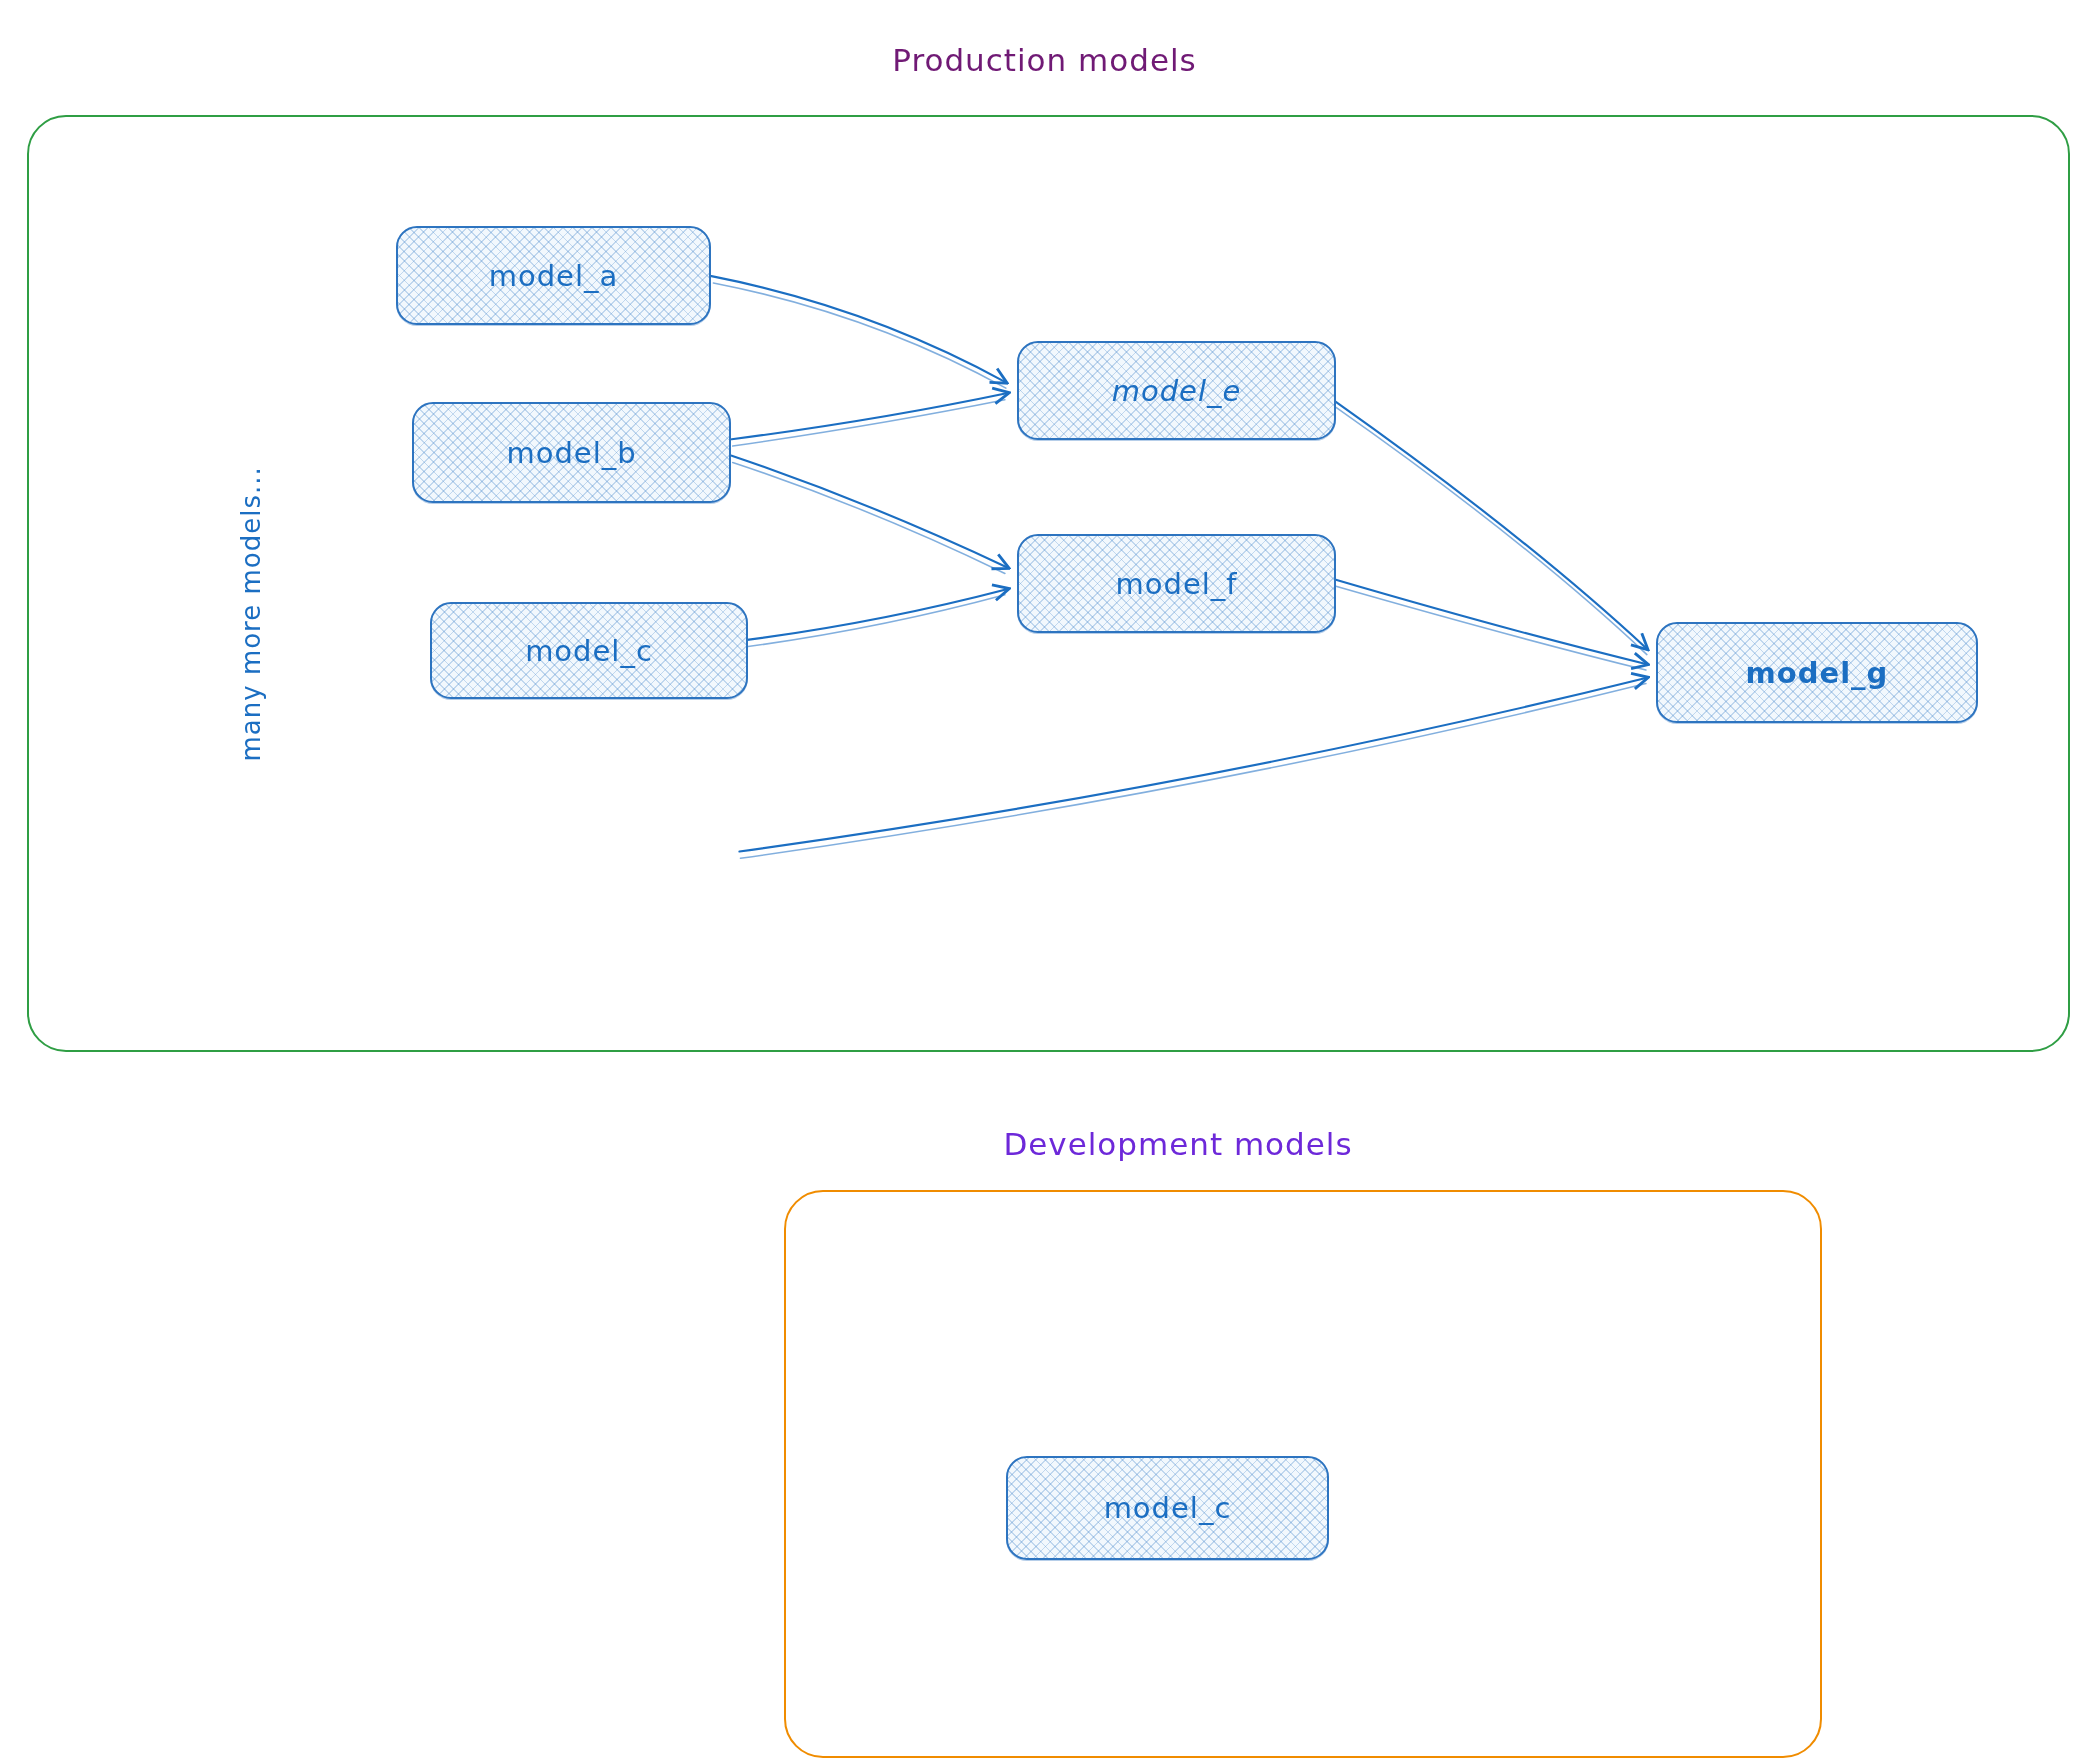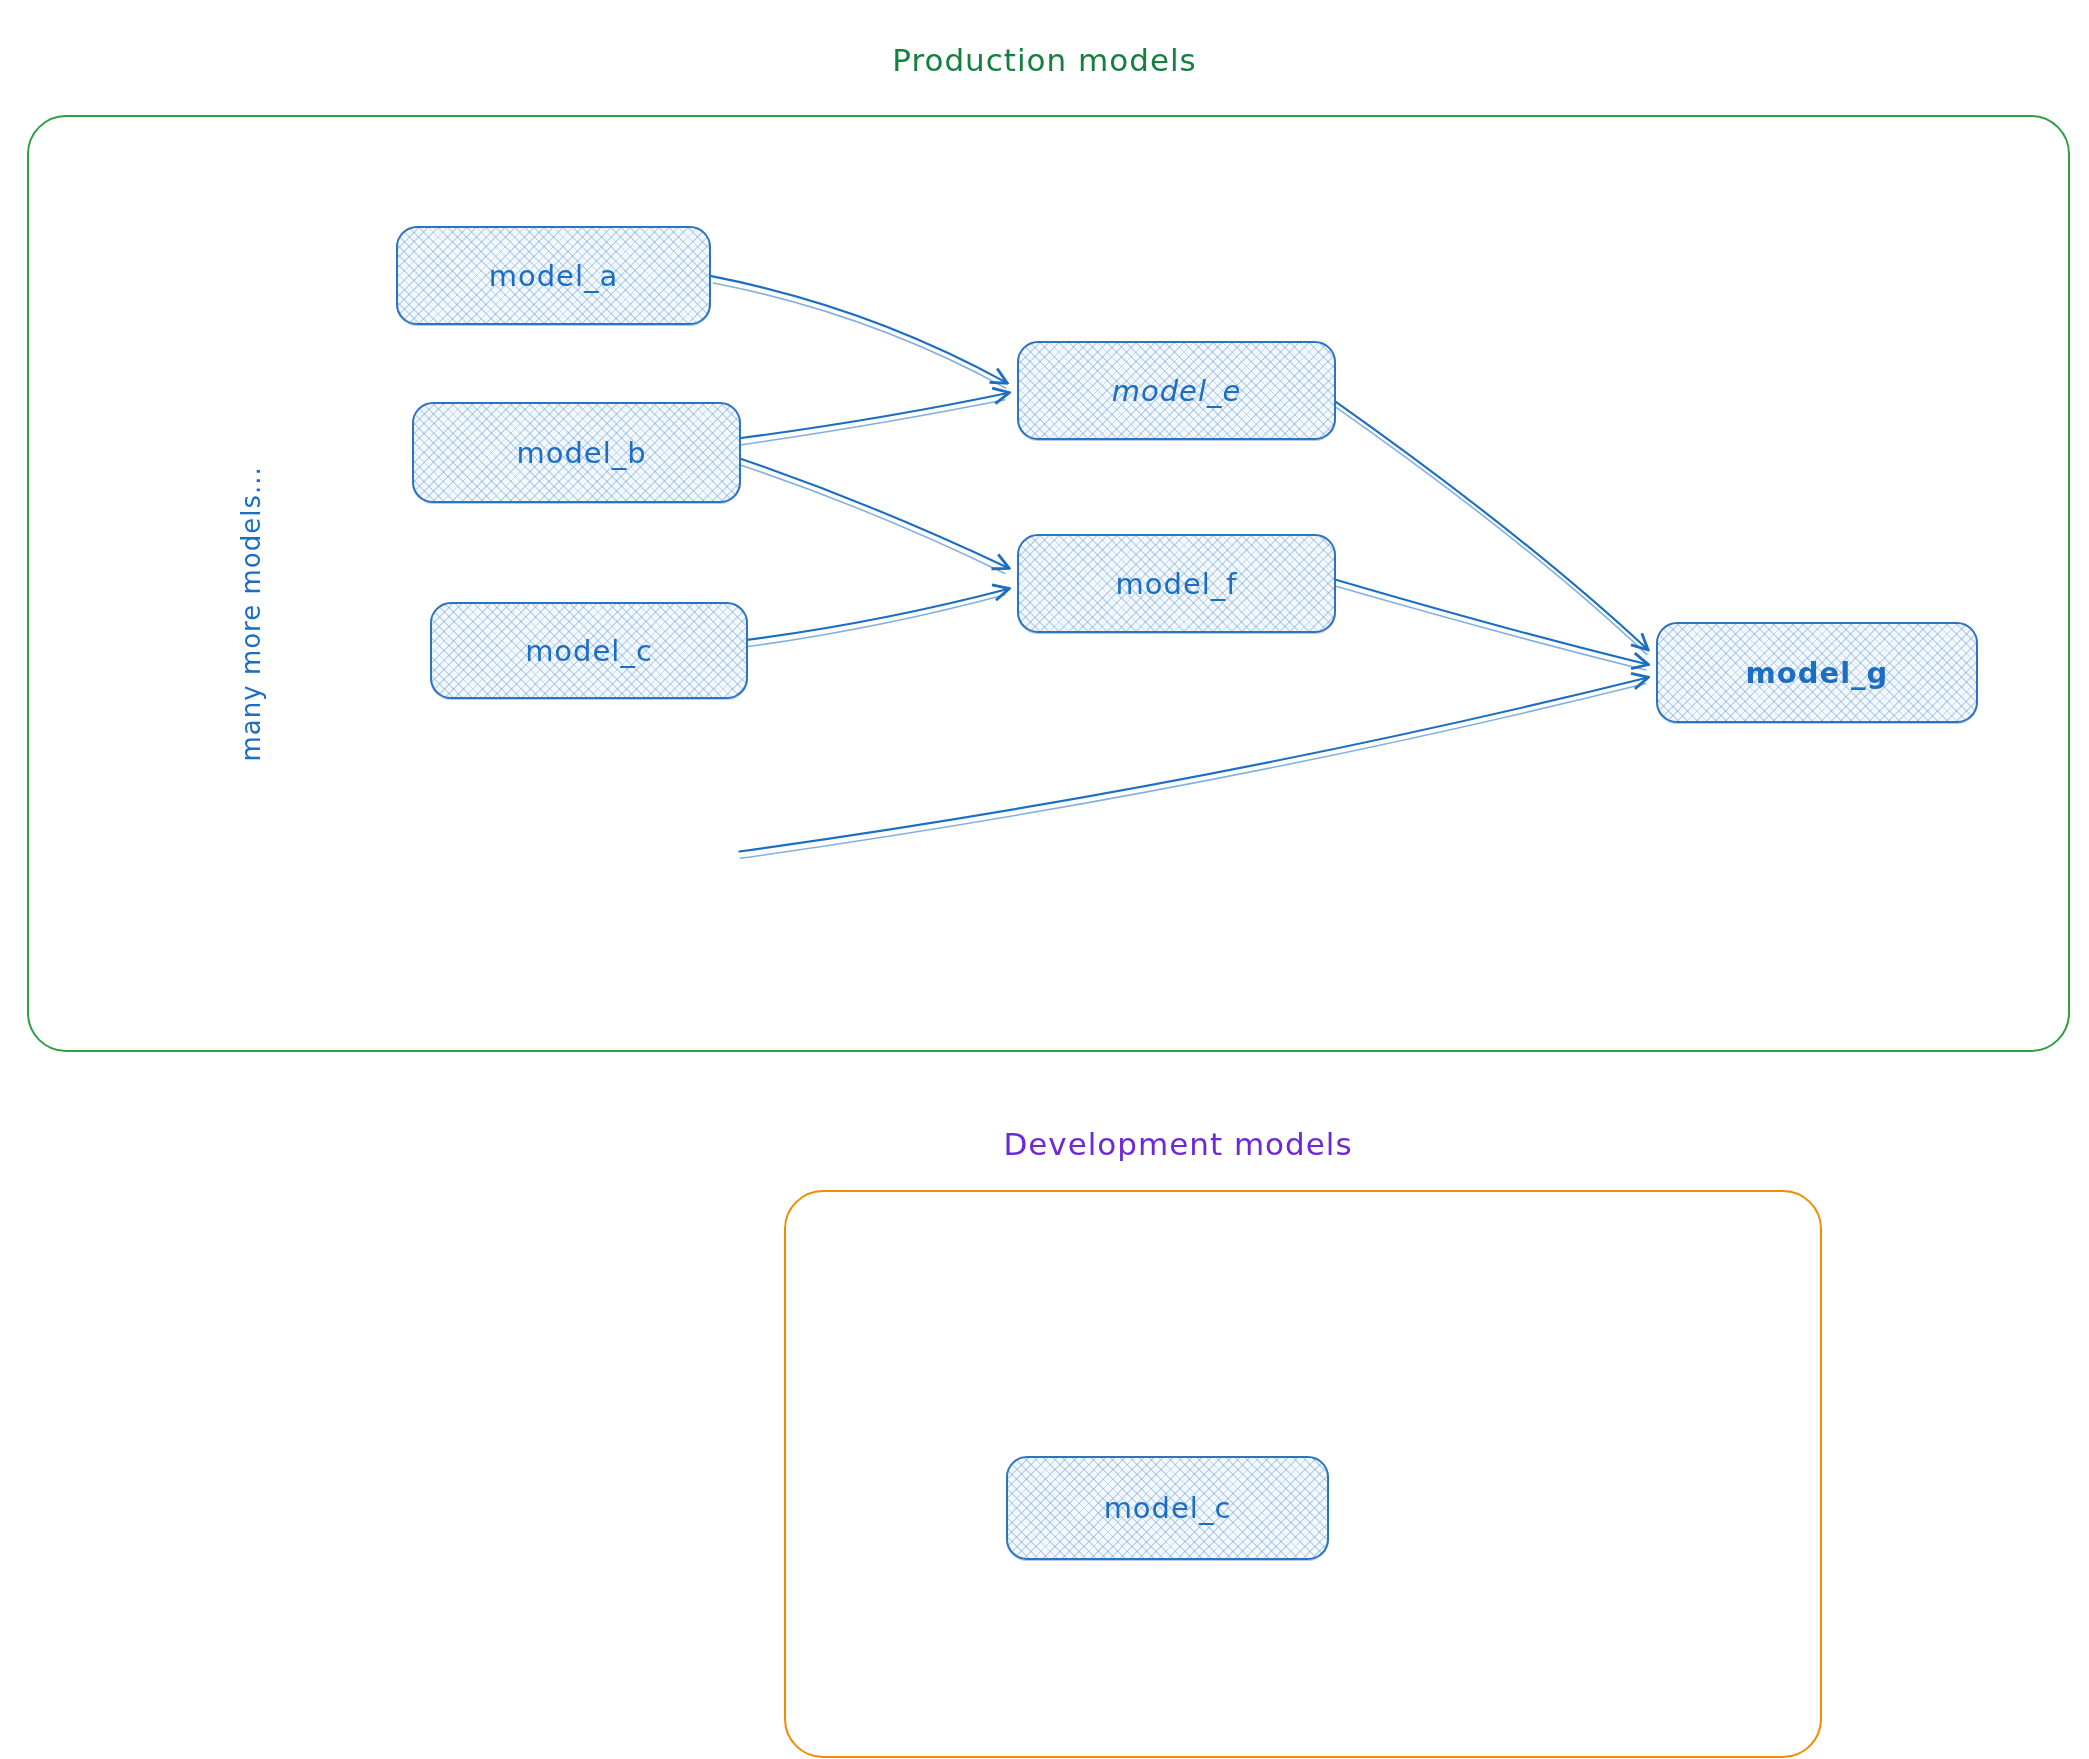--- a/index.html
+++ b/index.html
@@ -15,21 +15,21 @@
     background: #ffffff;
     overflow: hidden;
   }
   .section-title {
     position: absolute;
     font-size: 31px;
     font-weight: 500;
     letter-spacing: 1px;
     white-space: nowrap;
   }
-  .production-title { color: #15803d; top: 42px; left: 0; width: 2089px; text-align: center; }
+  .production-title { color: #701a75; top: 42px; left: 0; width: 2089px; text-align: center; }
   .development-title { color: #6d28d9; top: 1126px; left: 541px; width: 1274px; text-align: center; }
   .frame {
     position: absolute;
     border-radius: 39px;
     background: transparent;
   }
   .production-box {
     left: 27px; top: 115px; width: 2039px; height: 933px;
     border: 2.4px solid #2f9e44;
   }
@@ -58,21 +58,21 @@
     background-color: #f2f8fd;
     background-image:
       repeating-linear-gradient(45deg, rgba(77,139,204,0.30) 0px, rgba(77,139,204,0.30) 1.3px, transparent 1.3px, transparent 6.8px),
       repeating-linear-gradient(135deg, rgba(77,139,204,0.30) 0px, rgba(77,139,204,0.30) 1.3px, transparent 1.3px, transparent 6.8px);
     color: #1b6ec2;
     font-size: 29px;
     letter-spacing: 1px;
     box-shadow: 0 1px 0 rgba(45,116,192,0.35);
   }
   .node-a { left: 396px; top: 226px; width: 311px; height: 95px; }
-  .node-b { left: 412px; top: 402px; width: 315px; height: 97px; padding-left: 10px; }
+  .node-b { left: 412px; top: 402px; width: 315px; height: 97px; }
   .node-c { left: 430px; top: 602px; width: 314px; height: 93px; }
   .node-d { left: 423px; top: 801px; width: 314px; height: 100px; }
   .node-e { left: 1017px; top: 341px; width: 315px; height: 95px; font-style: italic; }
   .node-f { left: 1017px; top: 534px; width: 315px; height: 95px; }
   .node-g { left: 1656px; top: 622px; width: 318px; height: 97px; font-weight: bold; }
   .node-dev-c { left: 1006px; top: 1456px; width: 319px; height: 100px; }
   .edges-layer {
     position: absolute;
     left: 0; top: 0;
     width: 2089px; height: 1759px;

